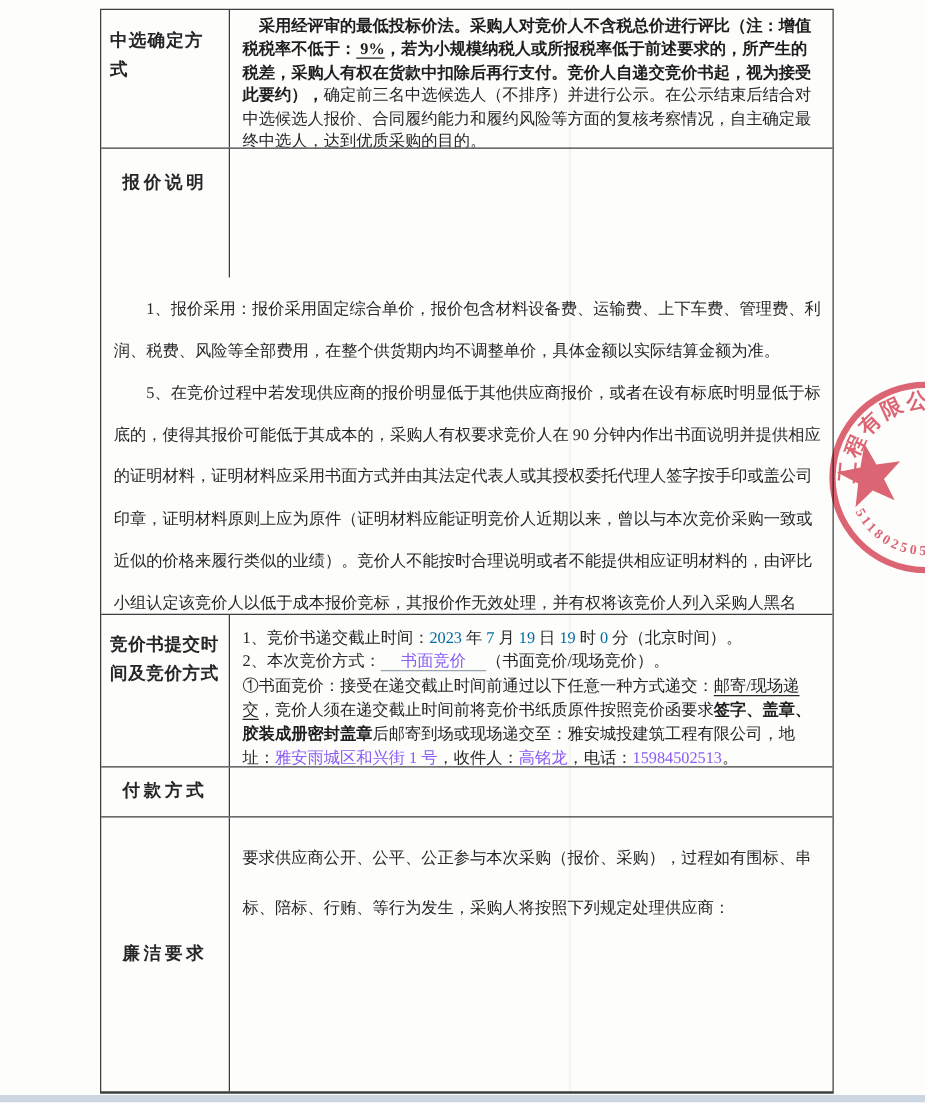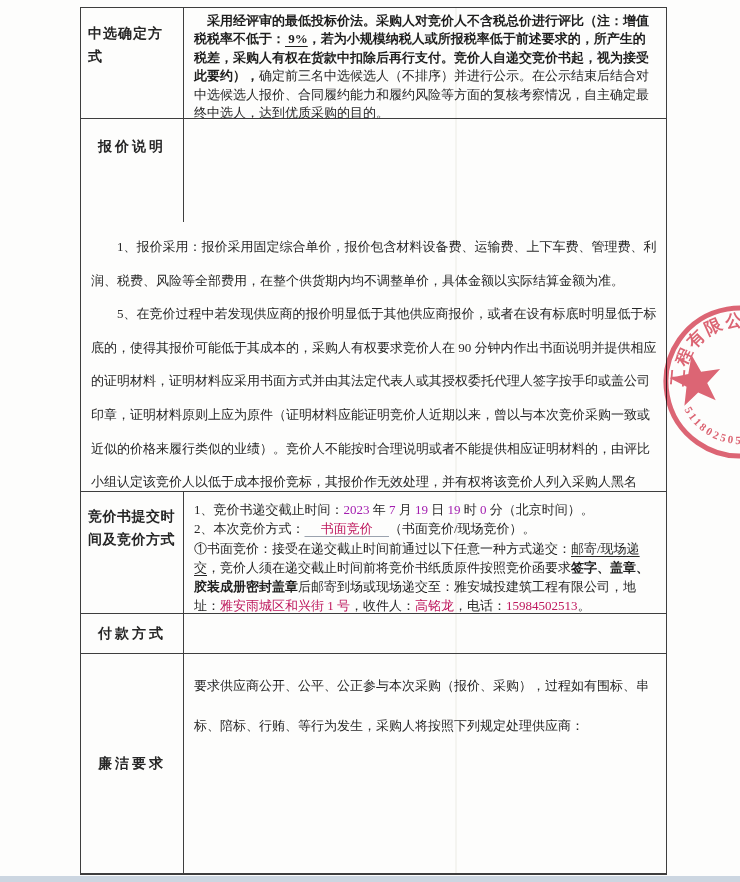--- a/index.html
+++ b/index.html
@@ -54,22 +54,22 @@
   .r4 { height:219px; }
   .r4 .label-cell { align-items:center; letter-spacing:3px; }
   .r4 .content-cell { line-height:40px; padding-top:12px; }
   .r4 .content-cell p + p { margin-top:5px; }
 
   
   .seg-n { }
   .seg-b { font-weight:bold; color:#1e1e1e; }
   .seg-bu { font-weight:bold; color:#1e1e1e; text-decoration:underline; text-underline-offset:3px; }
   .seg-u { text-decoration:underline; text-underline-offset:3px; }
-  .seg-f { color:#a21caf;text-align:center; }
-  .seg-fu { color:#be185d; text-decoration:underline; text-decoration-color:#9aa2ae; text-underline-offset:3px;text-align:right; }
+  .seg-f { color:#0369a1;text-align:center; }
+  .seg-fu { color:#8b5cf6; text-decoration:underline; text-decoration-color:#9aa2ae; text-underline-offset:3px;text-align:right; }
 
   
   .fold-line {
     position:absolute; left:455px; top:7px; width:2px; height:866px;
     background:#f1f1ec; opacity:.8;
   }
   .page-bottom-edge {
     position:absolute; left:0; top:876px; width:740px; height:6px;
     background:#ccd6e1;
   }

